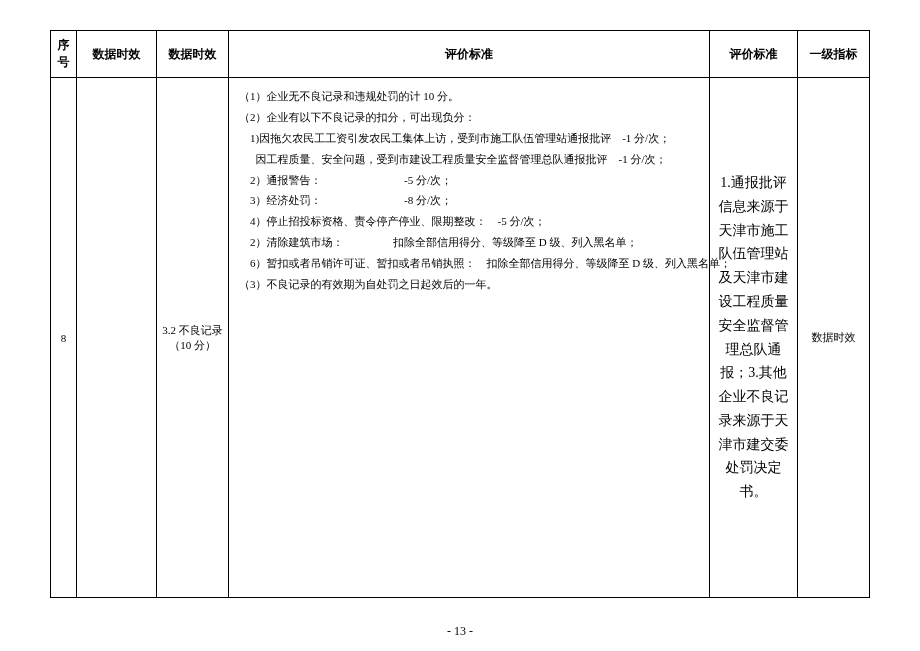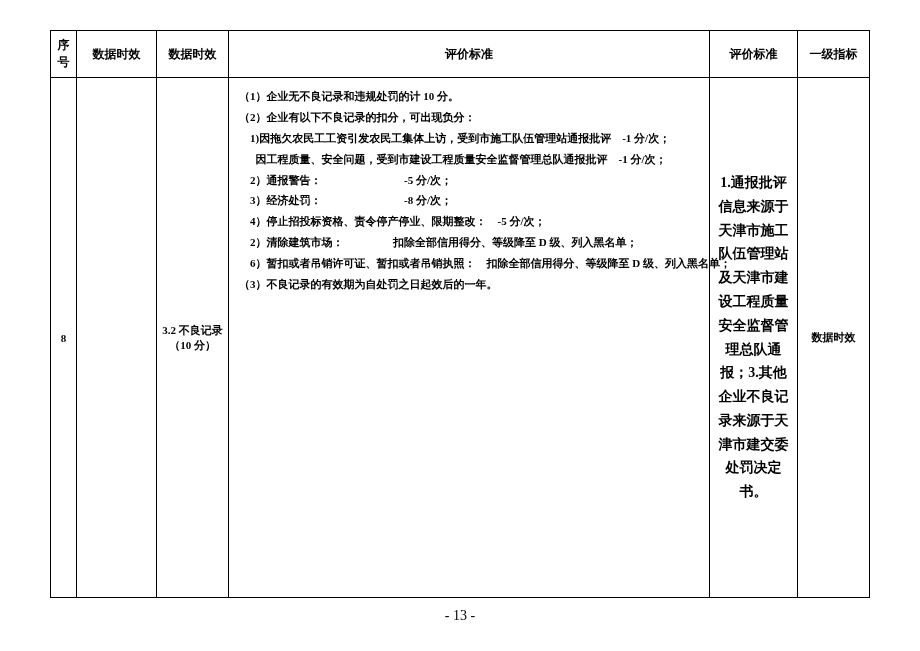--- a/index.html
+++ b/index.html
@@ -14,21 +14,21 @@
     table {
       border-collapse: collapse;
       width: 100%;
       table-layout: fixed;
     }
     th, td {
       border: 1px solid #000;
       vertical-align: middle;
       text-align: center;
       padding: 6px 4px;
-      font-weight: bold;
+      font-weight: normal;
     }
     th {
       font-size: 12px;
       font-weight: bold;
     }
     .col-seq { width: 26px; }
     .col-l1 { width: 80px; }
     .col-l2 { width: 72px; }
     .col-crit { width: auto; }
     .col-src { width: 88px; }
@@ -40,22 +40,22 @@
       line-height: 1.9;
       height: 520px;
     }
     .criteria-line { white-space: pre; }
     .src-cell {
       line-height: 1.7;
       font-size: 14px;
     }
     .page-num {
       text-align: center;
-      margin-top: 10px;
-      font-size: 14px;
+      margin-top: 26px;
+      font-size: 12px;
     }
   </style>
 </head>
 <body>
 
 <table>
   <colgroup>
     <col class="col-seq">
     <col class="col-l1">
     <col class="col-l2">

